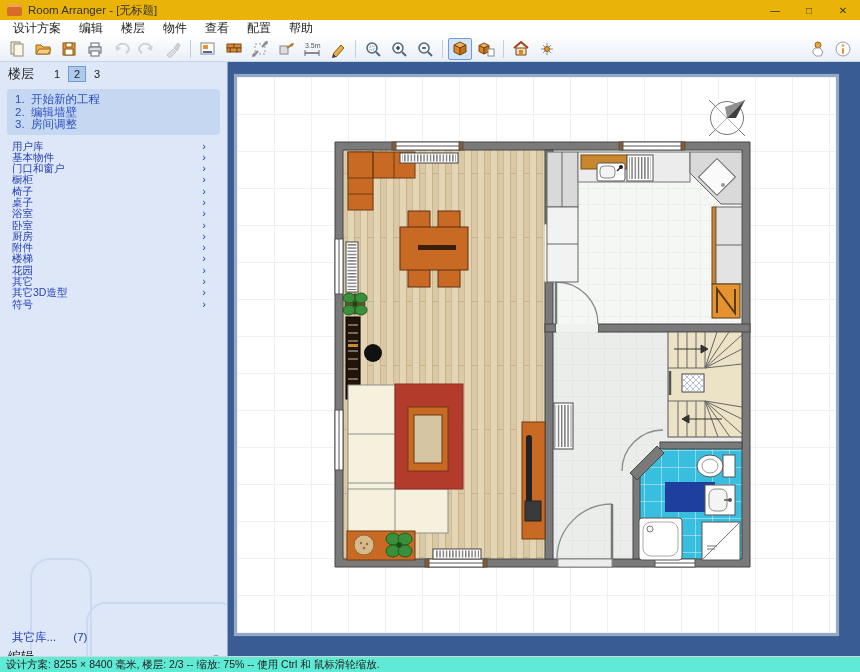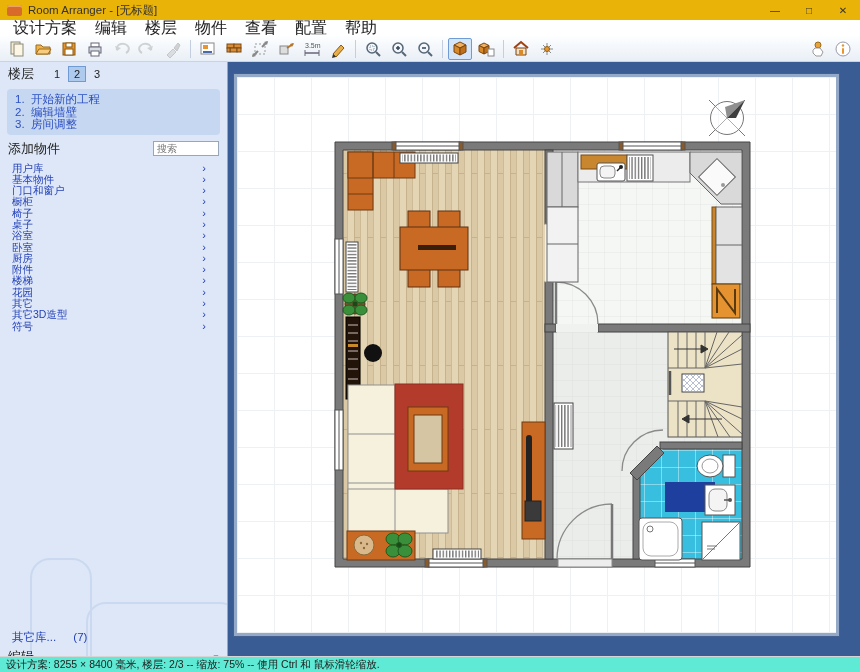--- a/index.html
+++ b/index.html
@@ -11,21 +11,21 @@
             display:flex;align-items:center;border-bottom:1px solid #f0f0f0;}
   .appicon{width:15px;height:11px;margin:0 6px 0 7px;background:#d86a2a;border-radius:2px;
            box-shadow:inset 0 2px 0 #f0a066;}
   .title-text{font-size:11.5px;color:#333;}
   .win-controls{margin-left:auto;display:flex;height:100%;}
   .win-btn{width:34px;height:100%;display:flex;align-items:center;justify-content:center;
            font-size:10px;color:#333;cursor:default;}
   
   .menubar{position:absolute;left:0;top:20px;width:860px;height:16px;background:#fff;
            display:flex;align-items:center;padding-left:4px;box-sizing:border-box;}
-  .menu-item{font-size:16px;padding:0 9px;color:#222;}
+  .menu-item{font-size:12px;padding:0 9px;color:#222;}
   
   .toolbar{position:absolute;left:0;top:36px;width:860px;height:26px;box-sizing:border-box;
            background:linear-gradient(#fdfefe,#e9eff7);border-bottom:1px solid #c9d4e2;
            display:flex;align-items:center;padding:0 4px;}
   .tbtn{width:24px;height:22px;display:flex;align-items:center;justify-content:center;
         border:1px solid transparent;border-radius:2px;background:transparent;padding:0;margin:0 1px;}
   .tbtn.disabled{opacity:.4;filter:grayscale(1);}
   .tbtn.active{background:#d6e6fa;border-color:#6f9cd4;}
   .tsep{width:1px;height:18px;background:#c3cede;margin:0 4px;}
   .tb-right{margin-left:auto;display:flex;align-items:center;}
@@ -293,24 +293,20 @@
             <span class="step-num">2.</span>
             <a class="step-link" href="#">编辑墙壁</a>
           </div>
 
           <div class="step">
             <span class="step-num">3.</span>
             <a class="step-link" href="#">房间调整</a>
           </div>
         </div>
 
-      <div class="addobj-row">
-        <span class="addobj-label">添加物件</span>
-        <input class="search-input" placeholder="搜索" style="">
-      </div>
 
       <div class="cats">
 
           <div class="cat-row">
             <span>用户库</span>
             <span class="chev">›</span>
           </div>
 
           <div class="cat-row">
             <span>基本物件</span>

